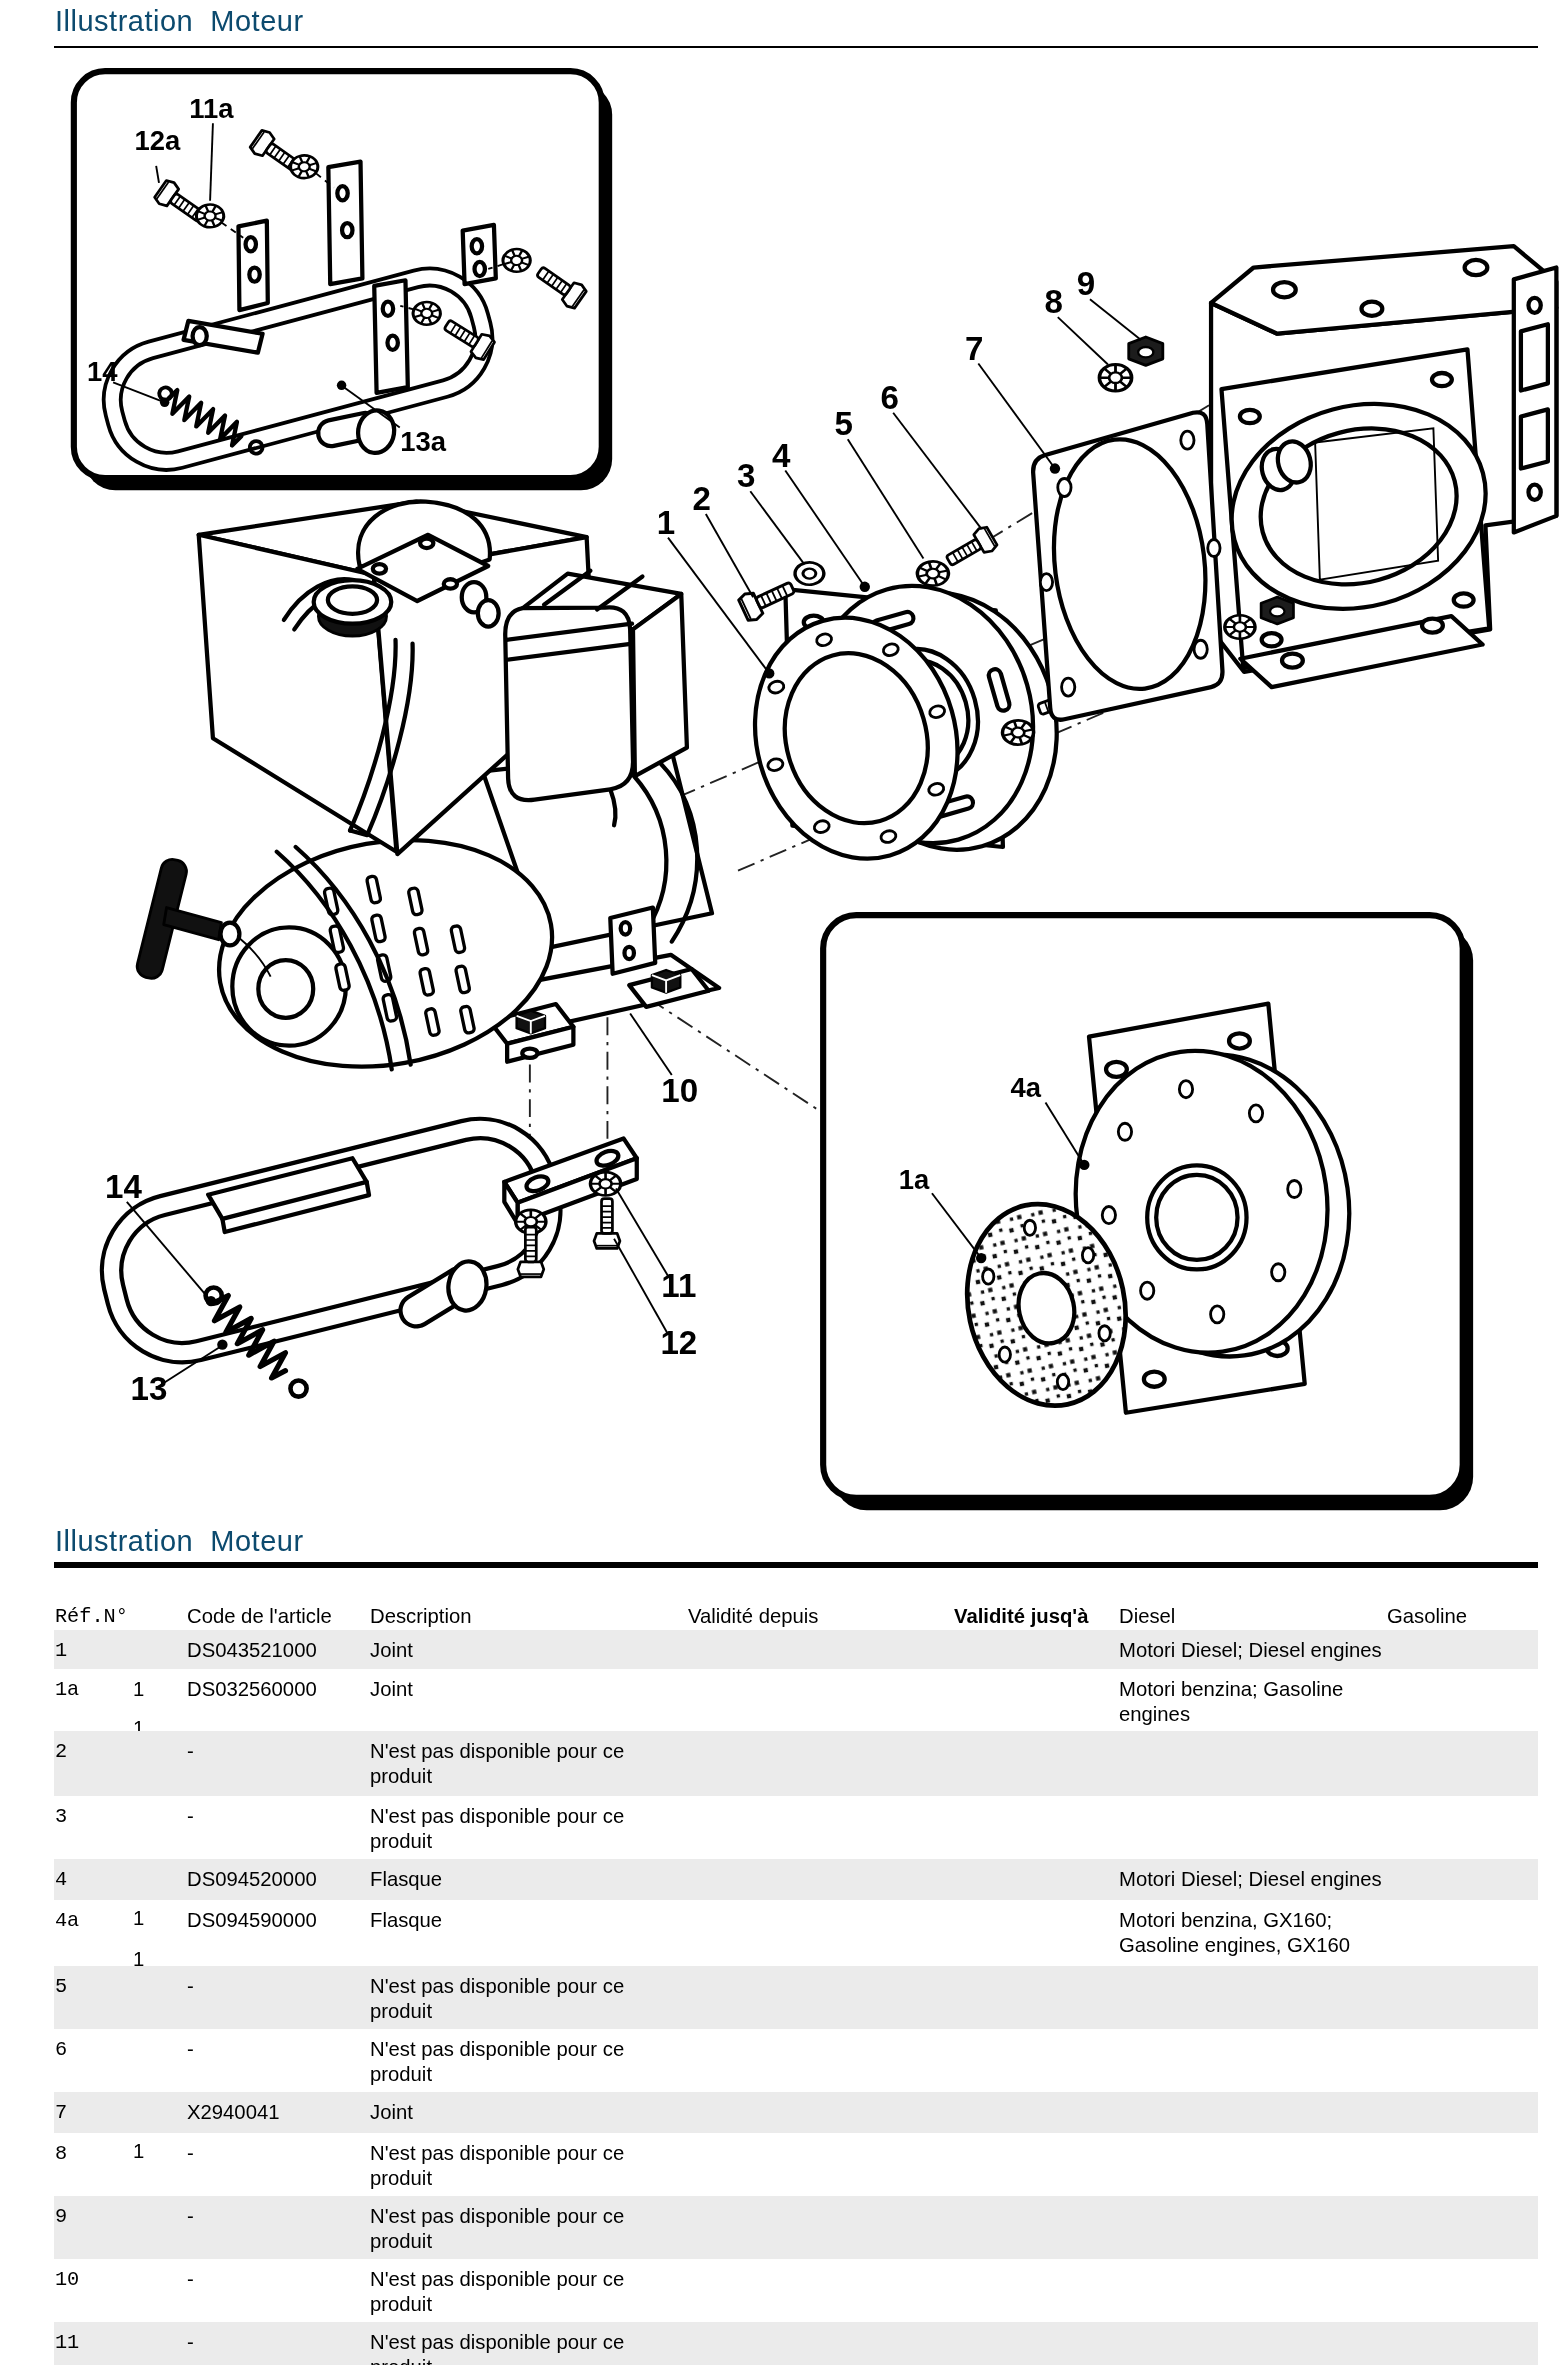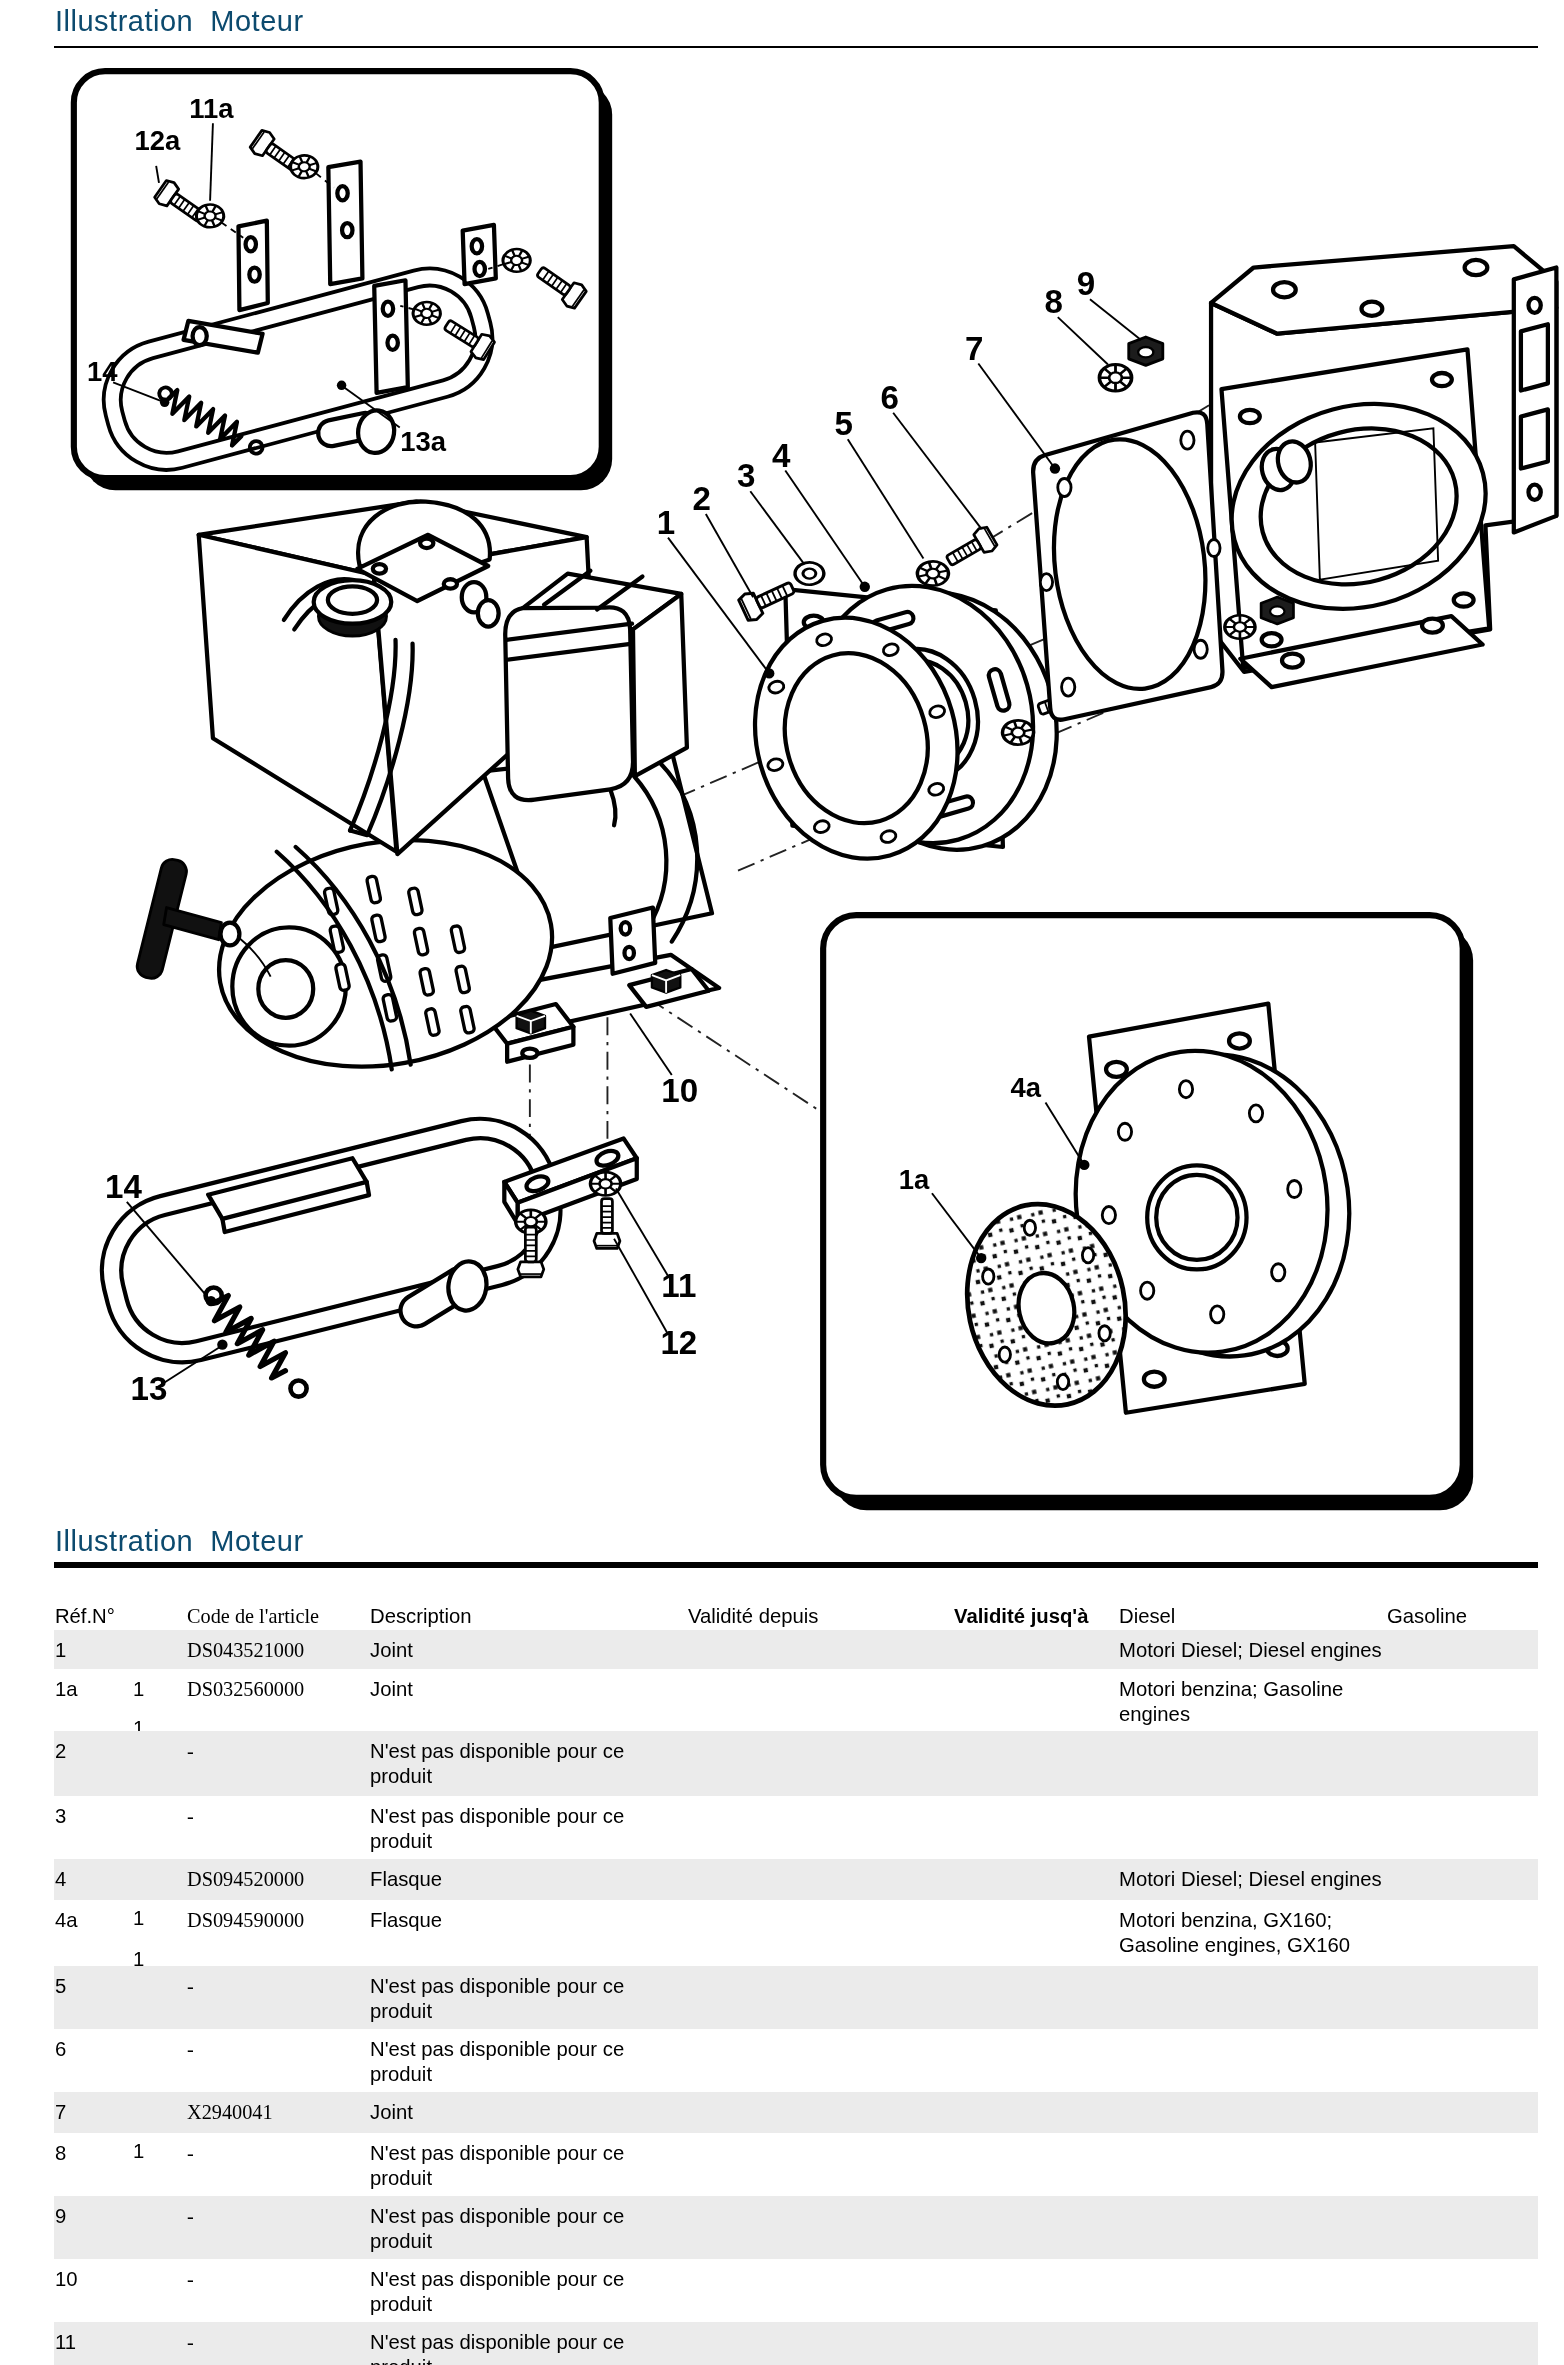--- a/index.html
+++ b/index.html
@@ -13,23 +13,23 @@
   #rule-top{top:46px;height:2.4px;}
   #rule-section{top:1562px;height:6.2px;}
 
   
   .thead{position:absolute;left:54px;top:1601px;width:1484px;height:29px;font-size:20.3px;}
   .trows{position:absolute;left:54px;top:1630px;width:1484px;}
   .trow{position:relative;width:1484px;}
   .trow.shaded{background:#ebebeb;}
   .c{position:absolute;top:7.6px;font-size:20.3px;line-height:25.5px;overflow:visible;}
   .thead .c{top:2.8px;}
-  .col-ref{left:0.9px;width:71px;}
+  .col-ref{left:0.9px;width:71px;font-family:Liberation Mono, monospace;}
   .col-qty{left:79px;width:47px;margin-top:39px;}
-  .col-code{left:133px;width:175px;font-family:Liberation Serif, serif;}
+  .col-code{left:133px;width:175px;}
   .col-desc{left:316px;width:293px;}
   .col-vfrom{left:634px;width:203px;}
   .col-vto{left:900px;width:203px;font-weight:bold;}
   .col-notes{left:1065px;width:263px;}
   .col-bul{left:1333px;width:147px;}
 
   
   #fig{position:absolute;left:0;top:57px;}
   .fw{fill:#fff;stroke:#000;stroke-width:9;stroke-linejoin:round;stroke-linecap:round;}
   .ln{fill:none;stroke:#000;stroke-width:9;stroke-linejoin:round;stroke-linecap:round;}

